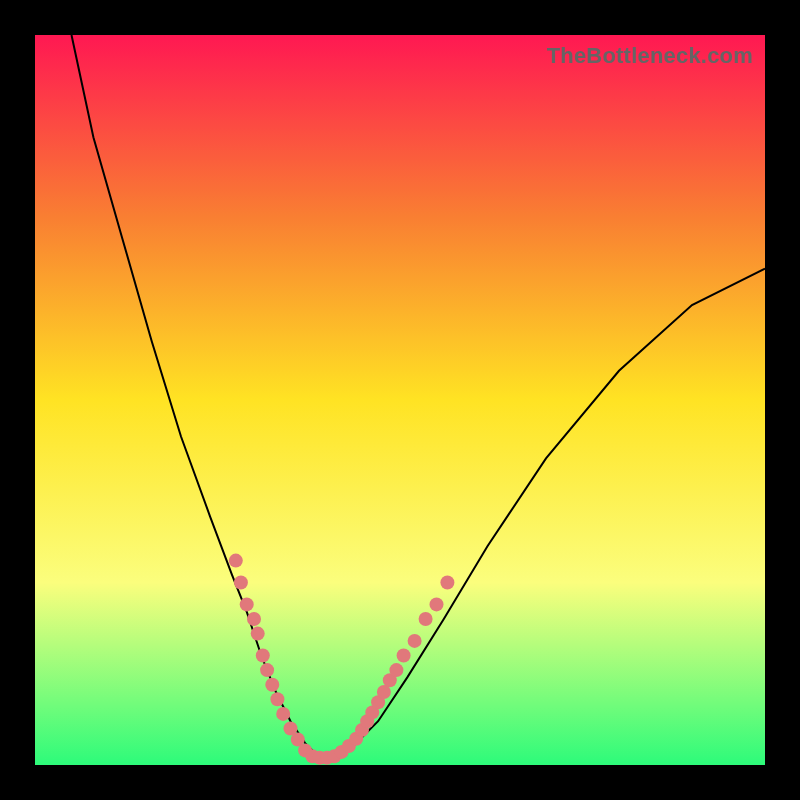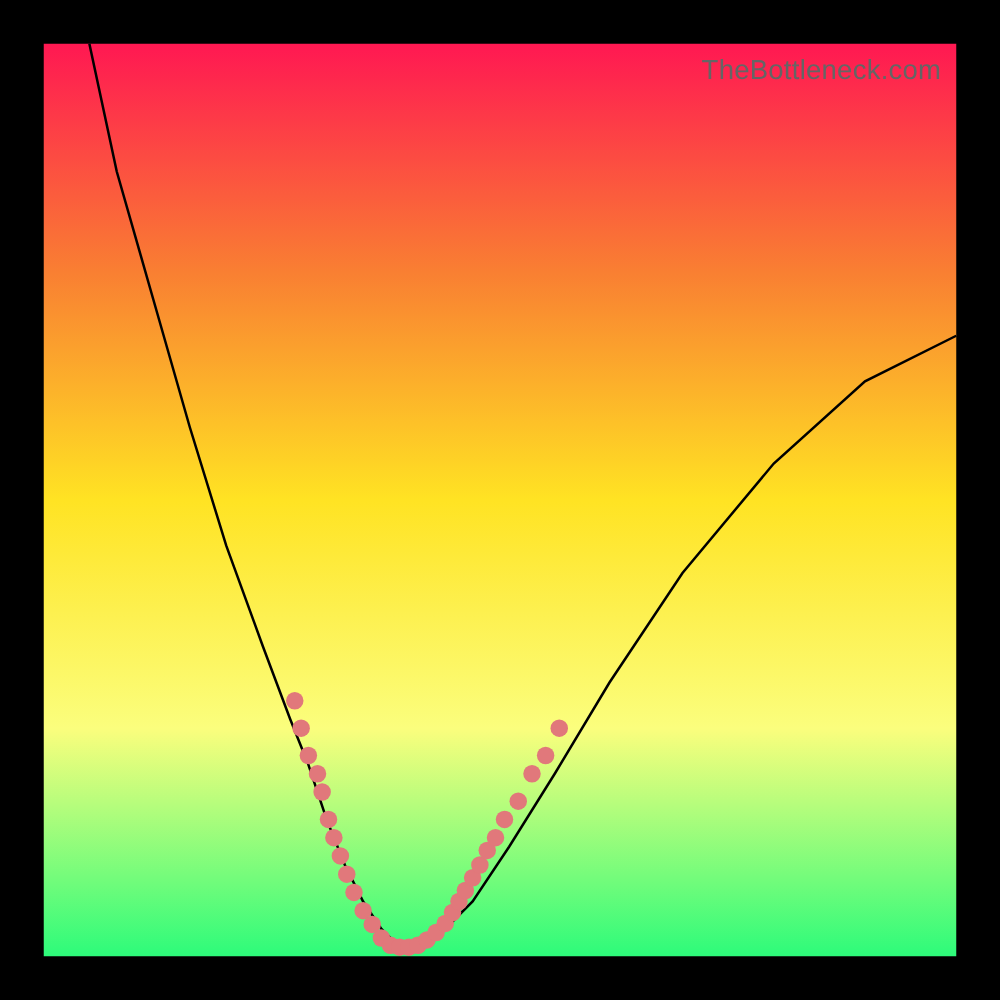--- a/index.html
+++ b/index.html
@@ -24,21 +24,21 @@
     width: 730px;
     height: 730px;
     background: linear-gradient(to bottom, #ff1852, #f97f32, #ffe323, #fbfe7d, #2dfb7a);
   }
   .watermark {
     position: absolute;
     top: 8px;
     right: 12px;
     color: #656565;
     font-size: 22px;
-    font-weight: 400;
+    font-weight: 700;
     letter-spacing: 0.2px;
     pointer-events: none;
   }
   svg.overlay {
     position: absolute;
     left: 0; top: 0;
     width: 730px; height: 730px;
     overflow: visible;
     pointer-events: none;
   }

